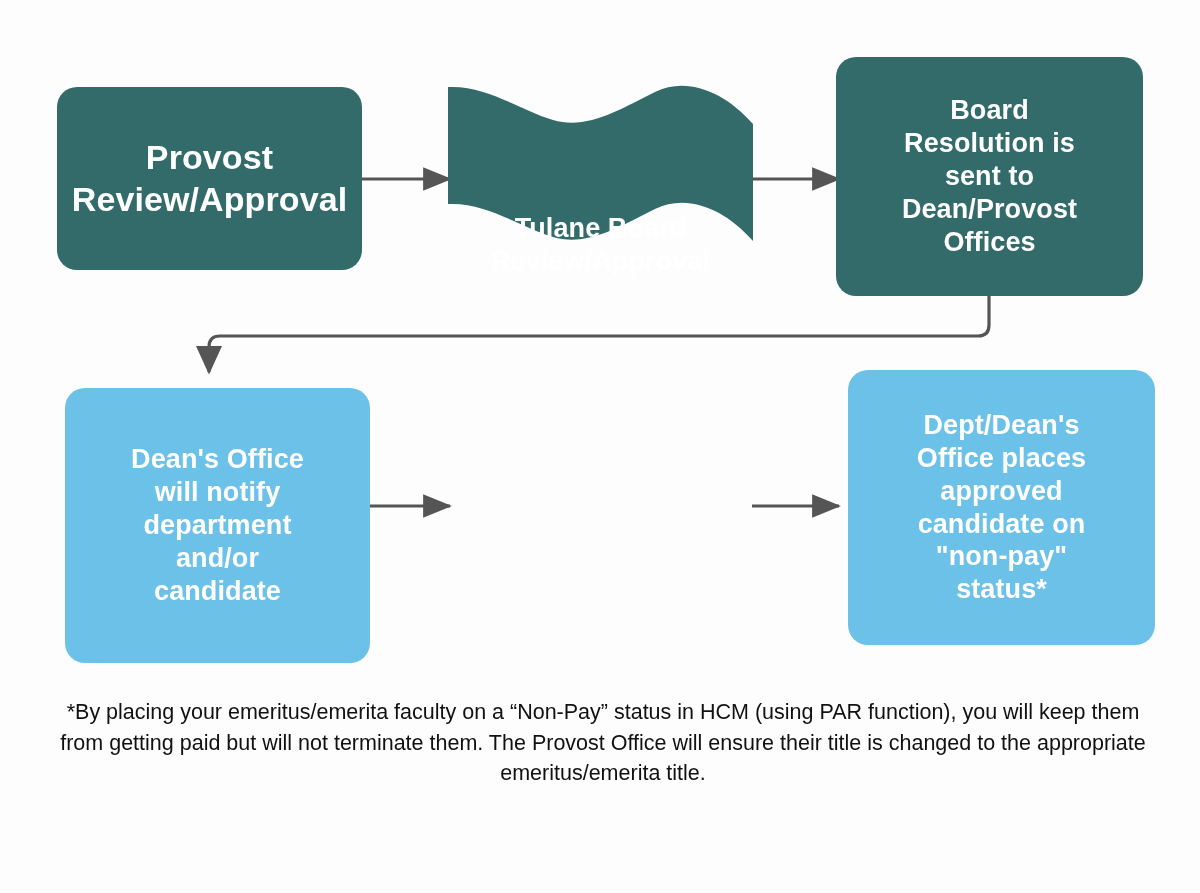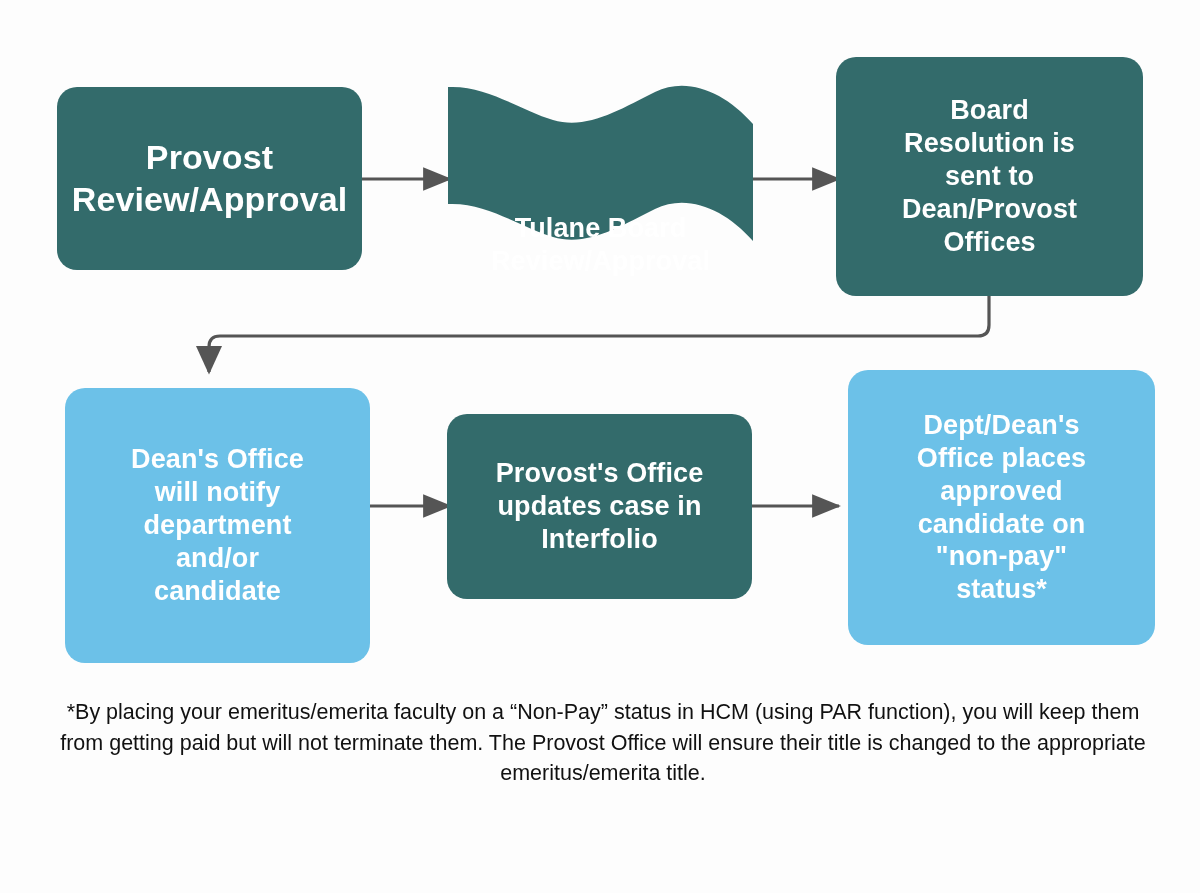--- a/index.html
+++ b/index.html
@@ -149,25 +149,20 @@
   </div>
 
   <div class="node lightblue" style="left:57px; top:388px; width:305px; height:275px; font-size:27px;margin-left:8px;">
     <span>Dean's Office
 will notify
 department
 and/or
 candidate</span>
   </div>
 
-  <div class="node teal" style="left:447px; top:414px; width:305px; height:185px; font-size:27px;">
-    <span>Provost's Office
-updates case in
-Interfolio</span>
-  </div>
 
   <div class="node lightblue" style="left:836px; top:370px; width:307px; height:275px; font-size:27px;margin-left:12px;">
     <span>Dept/Dean's
 Office places
 approved
 candidate on
 "non-pay"
 status*</span>
   </div>
 

